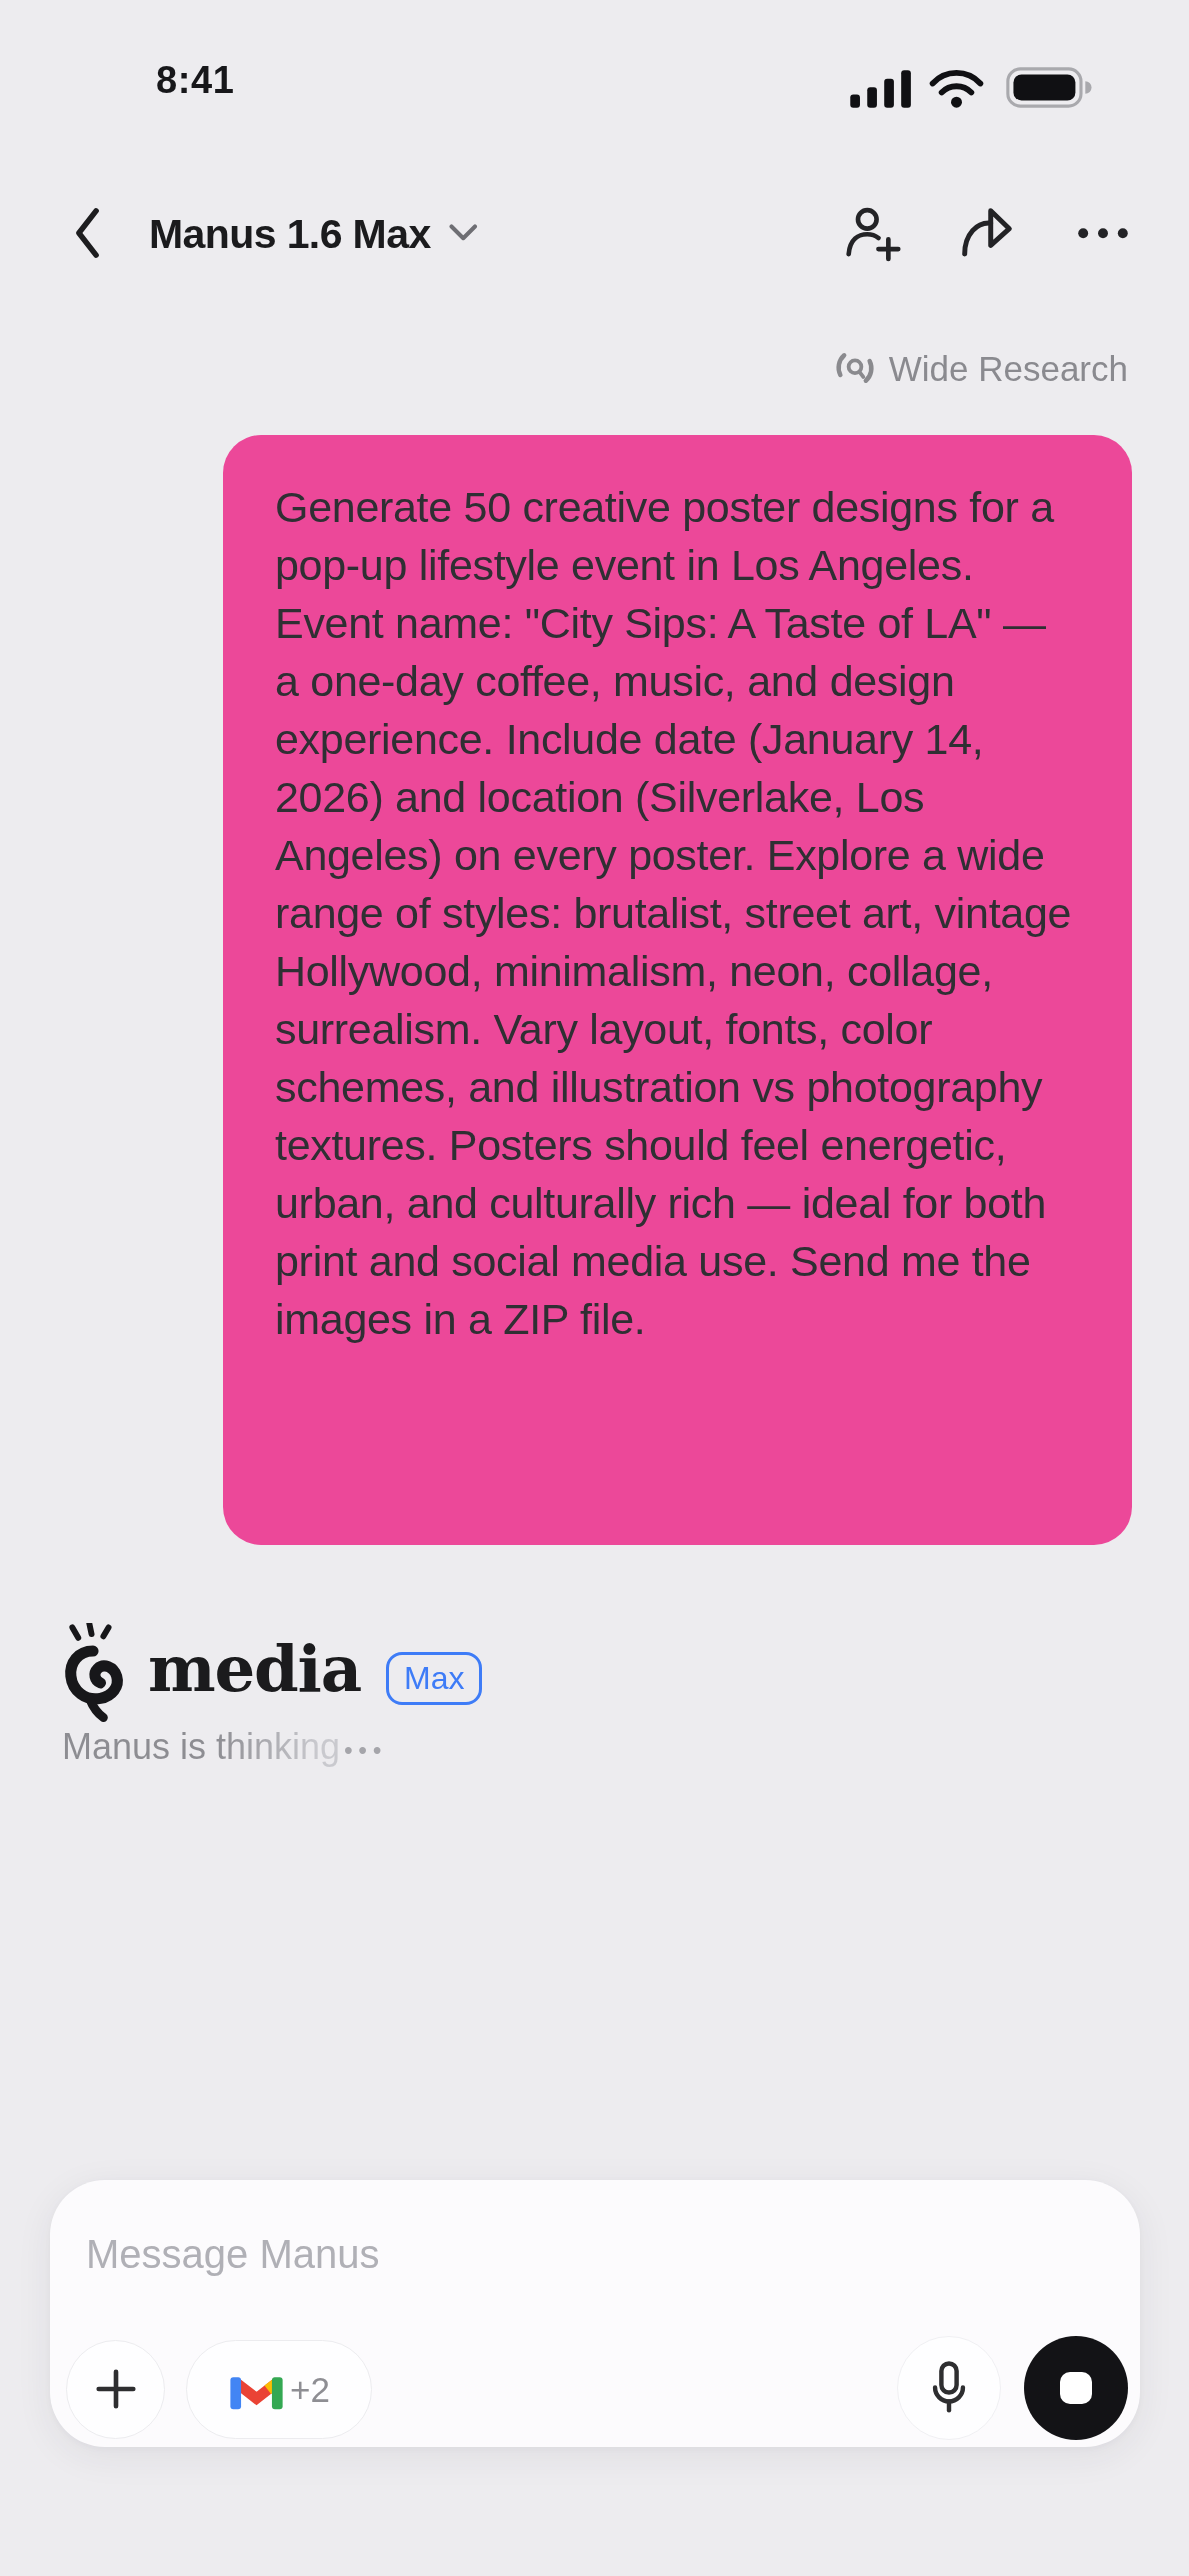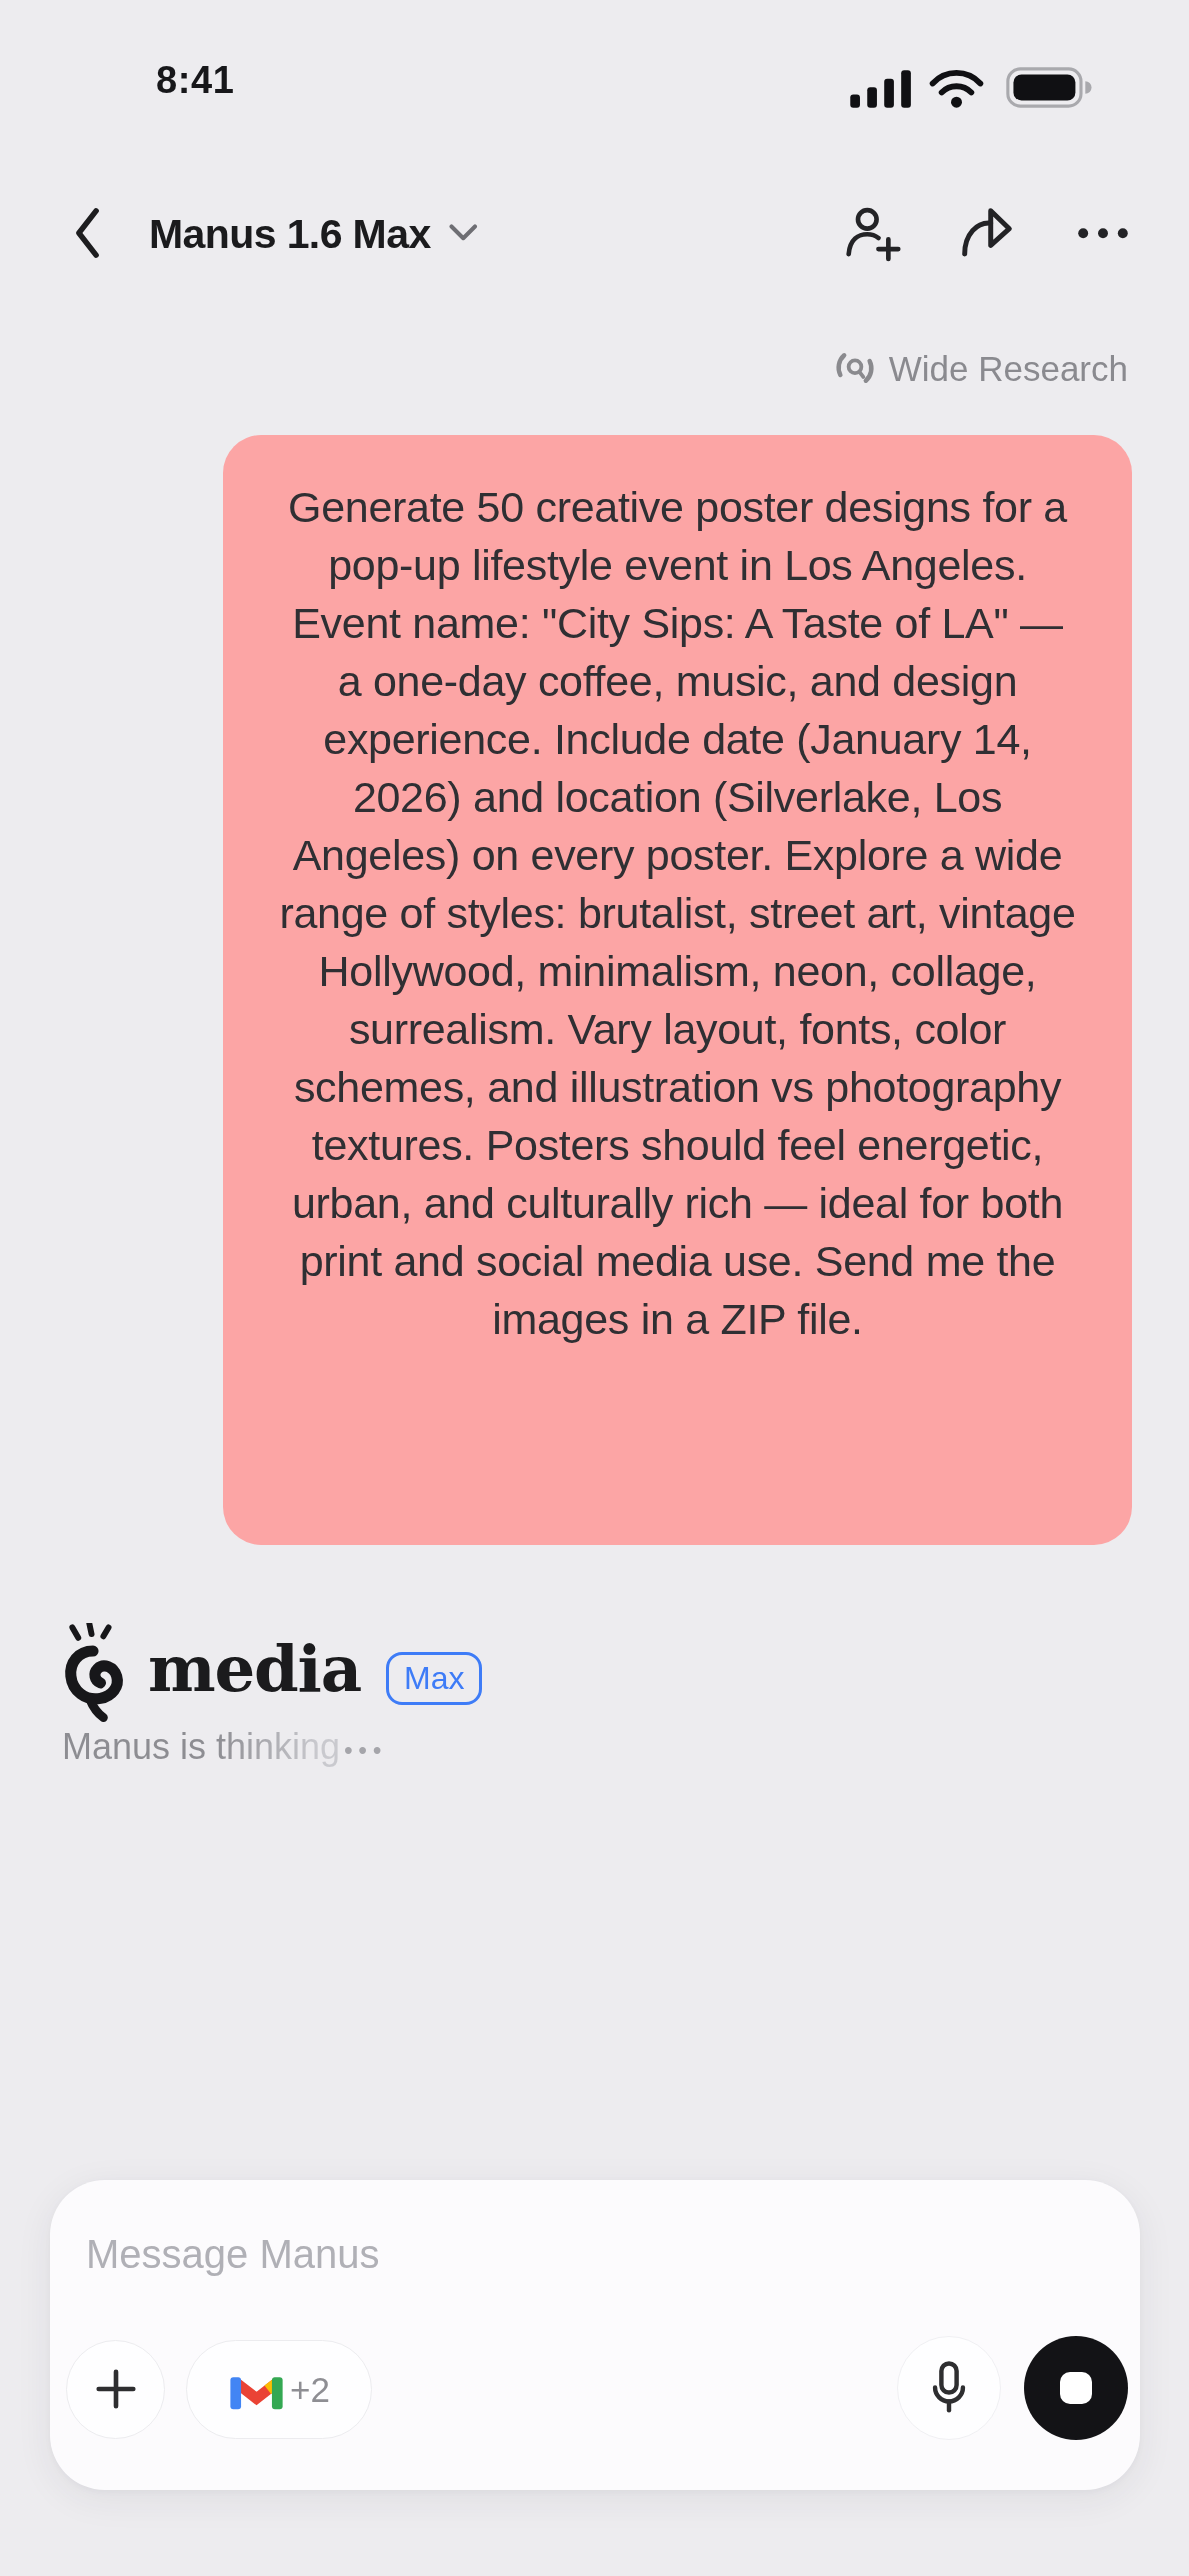--- a/index.html
+++ b/index.html
@@ -21,41 +21,41 @@
   .model-sel { position:absolute; left:149px; top:0; height:74px; display:flex; align-items:center; gap:18.6px; }
   .model-title { font-size:41px; font-weight:700; color:#1B1B1D; letter-spacing:-0.6px; }
   .nav-actions { position:absolute; right:52px; top:0; height:74px; display:flex; align-items:center; gap:47px; }
   .nav-actions .abtn { width:69px; height:69px; display:flex; align-items:center; justify-content:center; }
   
   .wide-research { position:absolute; top:347px; right:61px; display:flex; align-items:center; gap:12.4px; }
   .wr-label { font-size:35px; color:#8A8A8F; }
   
   .bubble {
     position:absolute; left:223px; top:435px; width:909px; min-height:1110px;
-    background:#fca5a5; border-radius:38px; padding:43px 52px;text-align:center;
+    background:#ec4899; border-radius:38px; padding:43px 52px;
   }
   .bubble p { font-size:43px; line-height:58px; color:#2F2F33; letter-spacing:-0.3px; }
   
   .assist-row { position:absolute; left:59px; top:1610px; height:124px; display:flex; align-items:center; }
   .manus-logo { width:74px; height:99px; margin-right:15px; }
   .wordmark { font-family:"DejaVu Serif", serif; font-weight:700; font-size:64px; color:#1B1B1D; letter-spacing:-1.2px; line-height:1; padding-bottom:6.2px; }
   .max-badge {
     margin-left:25px; height:53px; padding:0 15px; display:flex; align-items:center;
     border:3.1px solid #3E7CF7; border-radius:16px; color:#3E7CF7; font-size:32px; font-weight:500;margin-top:12px;
   }
   .thinking-row { position:absolute; left:62px; top:1726px; display:flex; align-items:center; gap:4px; }
   .thinking-label {
     font-size:36px; color:#97979C;
     background:linear-gradient(90deg,#8D8D92 0%,#8D8D92 55%,#C9C9CE 92%);
     -webkit-background-clip:text; background-clip:text; -webkit-text-fill-color:transparent;
   }
   .thinking-dots { font-size:23.5px; font-weight:700; letter-spacing:6.2px; color:#A5A5AA; padding-top:8.7px; }
   
   .composer {
-    position:absolute; left:50px; top:2180px; width:1090px; height:310px;
+    position:absolute; left:50px; top:2180px; width:1090px; height:267px;
     background:#FCFBFD; border-radius:55px;
     box-shadow:0 8.7px 37px rgba(40,40,60,0.07), 0 1.2px 6.2px rgba(40,40,60,0.03);
   }
   .composer-input { position:absolute; left:36px; top:52px; font-size:40px; color:#B0B0B6; }
   .round-btn {
     position:absolute; display:flex; align-items:center; justify-content:center;
     background:#FEFEFF; border:1.2px solid #ECECEF; border-radius:619px;
   }
   .btn-plus { left:16px; top:160px; width:99px; height:99px; }
   .btn-connectors { left:136px; top:160px; width:186px; height:99px; gap:5px; }

